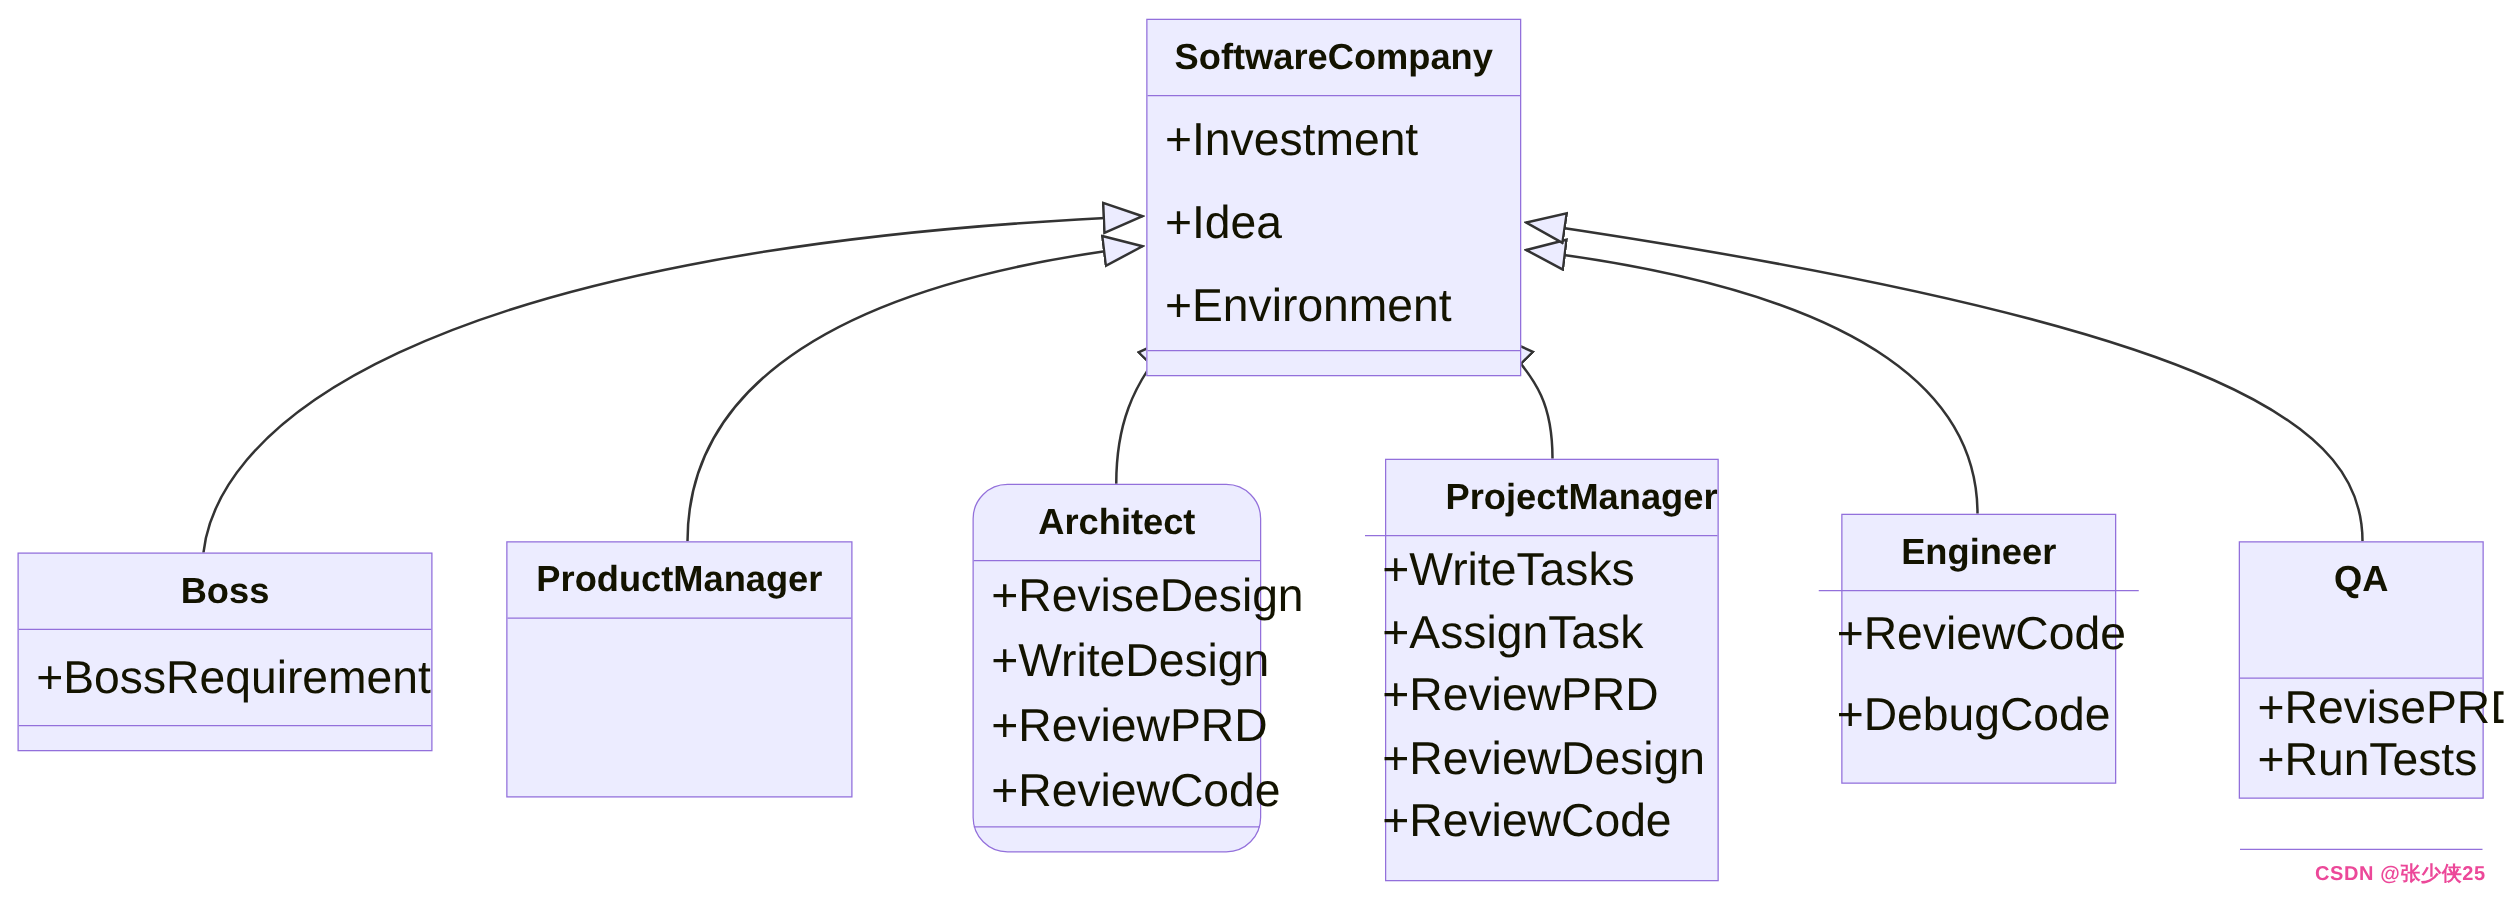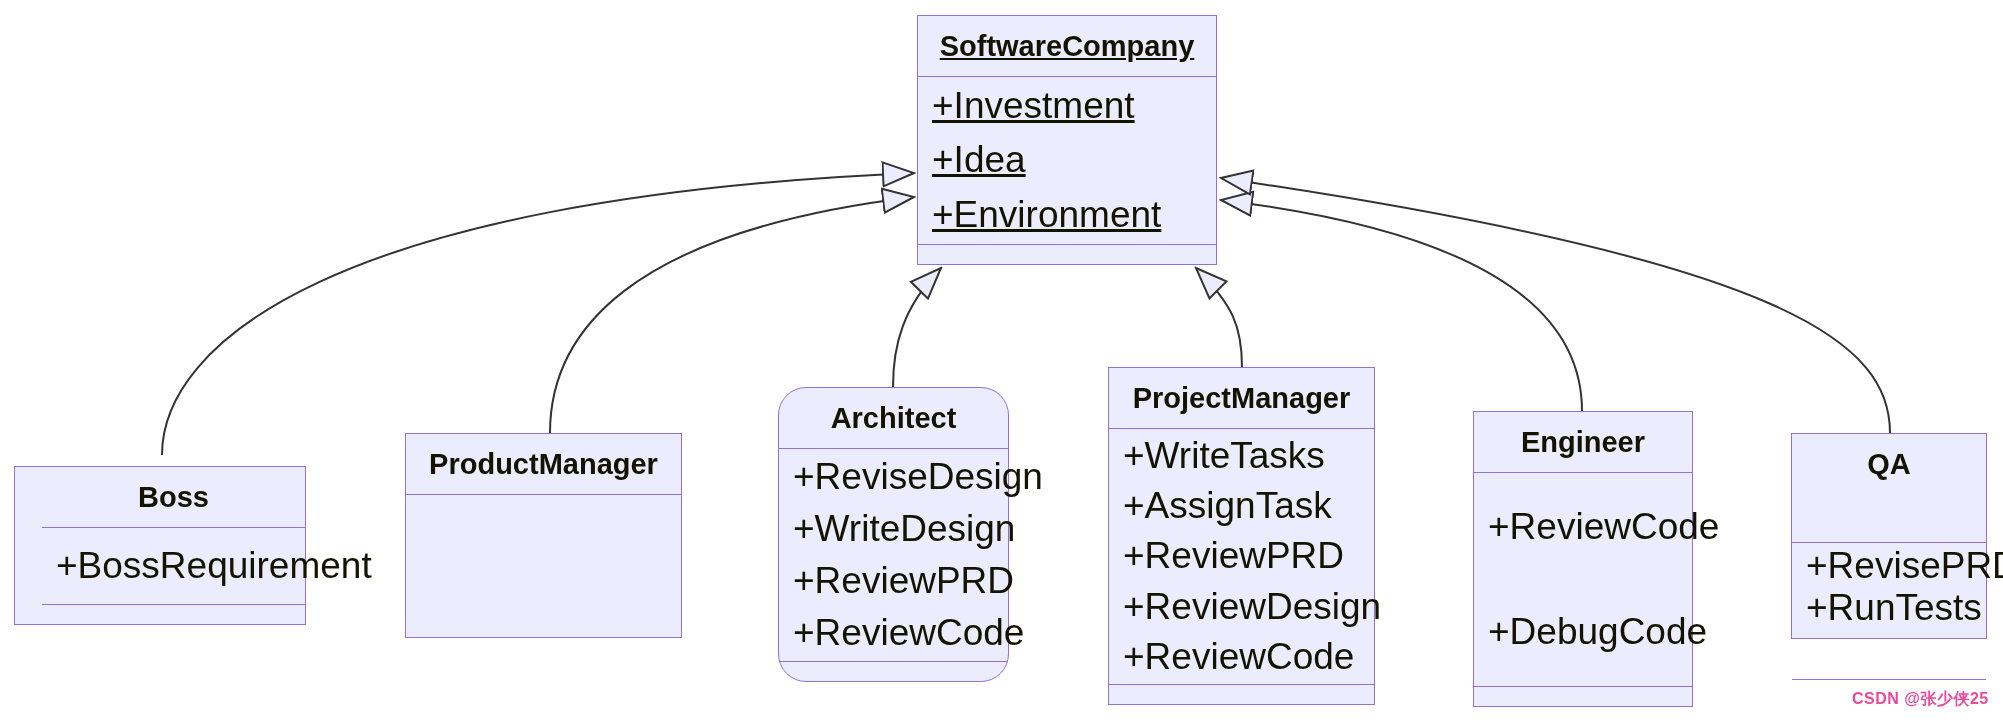--- a/index.html
+++ b/index.html
@@ -77,31 +77,31 @@
       </marker>
     </defs>
     <path class="edge" d="M 162 455 C 162 345, 330 198, 914 173" marker-end="url(#tri)"></path>
     <path class="edge" d="M 550 433 C 550 335, 625 232, 914 197" marker-end="url(#tri)"></path>
     <path class="edge" d="M 893 387 C 893 345, 903 307, 941 268" marker-end="url(#tri)"></path>
     <path class="edge" d="M 1242 367 C 1242 327, 1233 305, 1196 268" marker-end="url(#tri)"></path>
     <path class="edge" d="M 1582 411 C 1582 325, 1510 235, 1221 200" marker-end="url(#tri)"></path>
     <path class="edge" d="M 1890 433 C 1890 345, 1795 262, 1221 178" marker-end="url(#tri)"></path>
   </svg>
 
-  <div class="class-box" style="left:917px; top:15px; width:300px; height:250px;text-decoration:underline;">
+  <div class="class-box" style="left:917px; top:15px; width:300px; height:286px;">
     <div class="class-title">SoftwareCompany</div>
     <div class="class-members">
       <div class="member-line">+Investment</div>
       <div class="member-line">+Idea</div>
       <div class="member-line">+Environment</div>
     </div>
     <div class="class-methods"></div>
   </div>
 
-  <div class="class-box" style="left:14px; top:466px; width:292px; height:159px;padding-left:27px;">
+  <div class="class-box" style="left:14px; top:442px; width:332px; height:159px;">
     <div class="class-title">Boss</div>
     <div class="class-members">
       <div class="member-line">+BossRequirement</div>
     </div>
     <div class="class-methods"></div>
   </div>
 
   <div class="class-box" style="left:405px; top:433px; width:277px; height:205px;">
     <div class="class-title">ProductManager</div>
     <div class="class-methods"></div>
@@ -111,33 +111,33 @@
     <div class="class-title">Architect</div>
     <div class="class-members">
       <div class="member-line">+ReviseDesign</div>
       <div class="member-line">+WriteDesign</div>
       <div class="member-line">+ReviewPRD</div>
       <div class="member-line">+ReviewCode</div>
     </div>
     <div class="class-methods"></div>
   </div>
 
-  <div class="class-box" style="left:1108px; top:367px; width:267px; height:338px;">
+  <div class="class-box" style="left:1108px; top:367px; width:267px; height:338px;align-items:flex-end;">
     <div class="class-title">ProjectManager</div>
     <div class="class-members">
       <div class="member-line">+WriteTasks</div>
       <div class="member-line">+AssignTask</div>
       <div class="member-line">+ReviewPRD</div>
       <div class="member-line">+ReviewDesign</div>
       <div class="member-line">+ReviewCode</div>
     </div>
     <div class="class-methods"></div>
   </div>
 
-  <div class="class-box" style="left:1473px; top:411px; width:220px; height:296px;">
+  <div class="class-box" style="left:1473px; top:411px; width:220px; height:216px;align-items:center;">
     <div class="class-title">Engineer</div>
     <div class="class-members">
       <div class="member-line">+ReviewCode</div>
       <div class="member-line">+DebugCode</div>
     </div>
     <div class="class-methods"></div>
   </div>
 
   <div class="class-box" style="left:1791px; top:433px; width:196px; height:206px;gap:48px;">
     <div class="class-title">QA</div>

